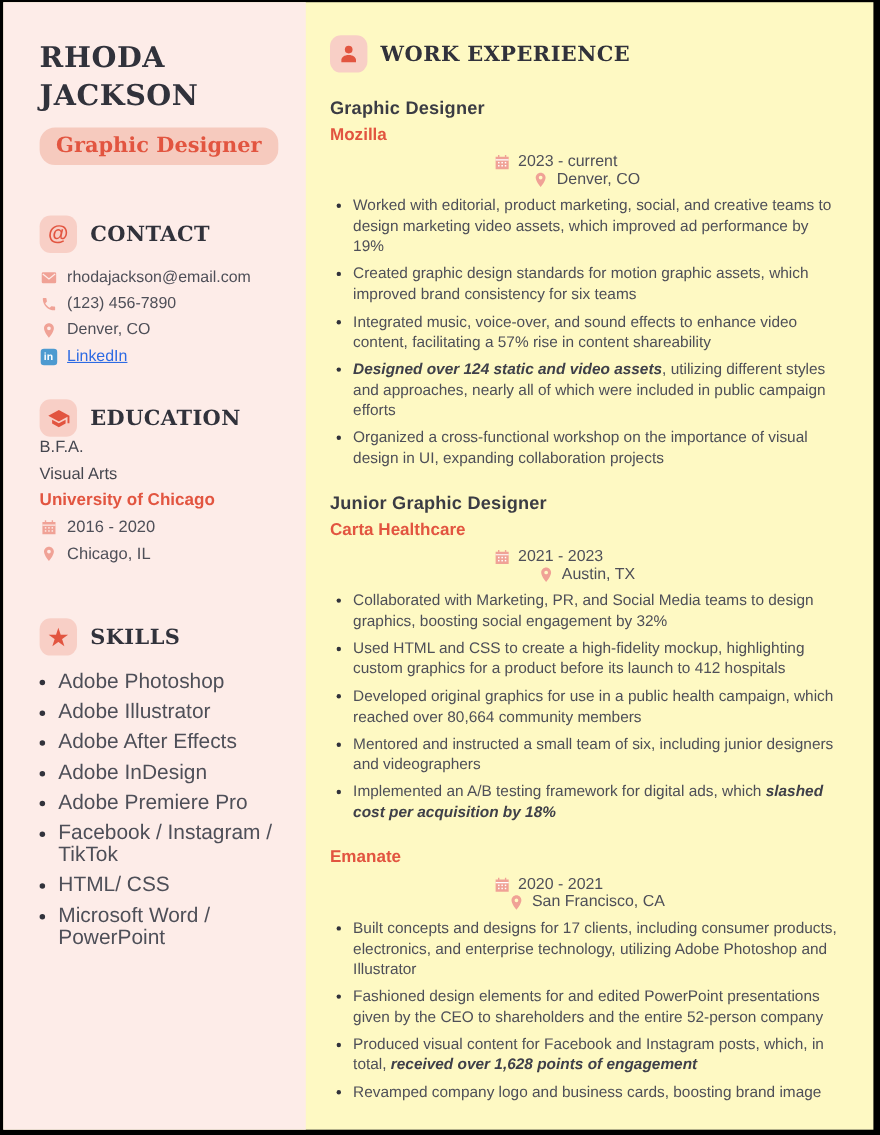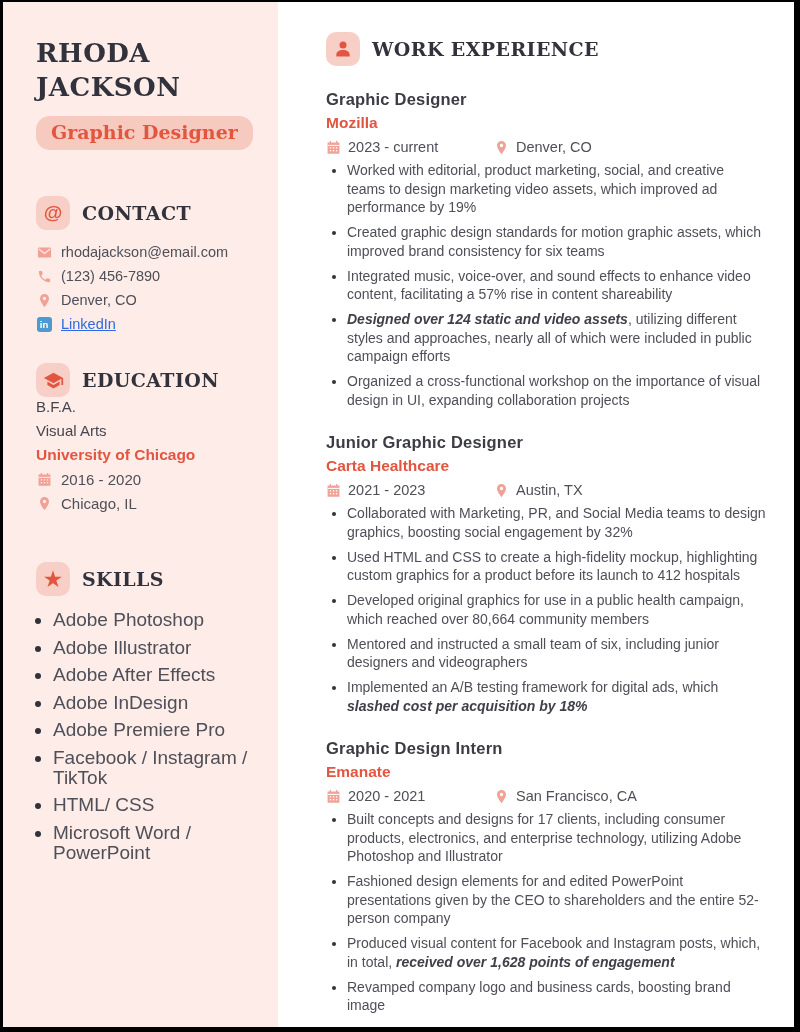--- a/index.html
+++ b/index.html
@@ -1,20 +1,20 @@
 <!DOCTYPE html>
 <html><head>
 <meta charset="utf-8">
 <style>
   * { margin:0; padding:0; box-sizing:border-box; }
   html,body { width:800px; height:1032px; overflow:hidden; }
   body { background:#000; font-family:"Liberation Sans", sans-serif; }
   .page {
     position:absolute; top:2px; left:3px; right:6px; bottom:5px;
-    background:#ffffff; display:flex;gap:26px;
+    background:#fef9c3; display:flex;
   }
   
   .sidebar {
     width:275px; flex:0 0 275px; background:#fdece8;
     padding:34px 24px 20px 33px;
   }
   .name {
     font-family:"DejaVu Serif","Liberation Serif",serif;
     font-weight:bold; font-size:26px; line-height:34px;
     color:#31323b; letter-spacing:.5px;
@@ -52,21 +52,21 @@
   .edu .row { display:flex; align-items:center; gap:9px; color:#4e4f58; font-size:15px; }
   .edu .row svg { width:15px; height:15px; }
   .skills-list { margin-top:14px; padding-left:17px; }
   .skills-list li { font-size:19px; color:#4e4f58; margin-bottom:7.5px; line-height:20px; }
   .skills-list li::marker { color:#31323b; }
   
   .main { flex:1; padding:30px 28px 0 22px; }
   .job { margin-top:24px; }
   .jtitle { font-size:16.5px; font-weight:bold; color:#3b3c44; letter-spacing:.2px; }
   .company { margin-top:5px; font-size:15.5px; font-weight:bold; color:#e25540; }
-  .meta { display:flex; align-items:center; margin-top:7px; margin-bottom:6px; }
+  .meta { display:flex; align-items:center; margin-top:7px; margin-bottom:6px;flex-direction:column; }
   .mitem { display:flex; align-items:center; gap:7px; font-size:14.5px; color:#4e4f58; }
   .mitem:first-child { width:168px; }
   .micon svg { width:15px; height:15px; display:block; }
   .bullets { padding-left:21px; }
   .bullets li { font-size:14px; line-height:18.5px; color:#4e4f58; margin-bottom:6.5px; }
   .bullets li::marker { color:#31323b; }
   .bi { font-weight:bold; font-style:italic; color:#3f4049; }
 </style>
 </head>
 <body>
@@ -265,21 +265,20 @@
           </div>
           <ul class="bullets">
             <li><span>Collaborated with Marketing, PR, and Social Media teams to design graphics, boosting social engagement by 32%</span></li>
             <li><span>Used HTML and CSS to create a high-fidelity mockup, highlighting custom graphics for a product before its launch to 412 hospitals</span></li>
             <li><span>Developed original graphics for use in a public health campaign, which reached over 80,664 community members</span></li>
             <li><span>Mentored and instructed a small team of six, including junior designers and videographers</span></li>
             <li><span>Implemented an A/B testing framework for digital ads, which </span><span class="bi">slashed cost per acquisition by 18%</span></li>
           </ul>
         </section>
         <section class="job">
-          <h3 class="jtitle">Graphic Design Intern</h3>
           <div class="company">Emanate</div>
           <div class="meta">
             <span class="mitem">
               <span class="micon">
                 <svg viewBox="0 0 24 24">
                   <g fill="#f0a296">
                     <path d="M6 1.5h2v4H6zM16 1.5h2v4H16z"></path>
                     <path d="M2.5 4h19v18h-19z"></path>
                   </g>
                   <path d="M2.5 8.6h19" stroke="#fff" stroke-width="1.6"></path>

